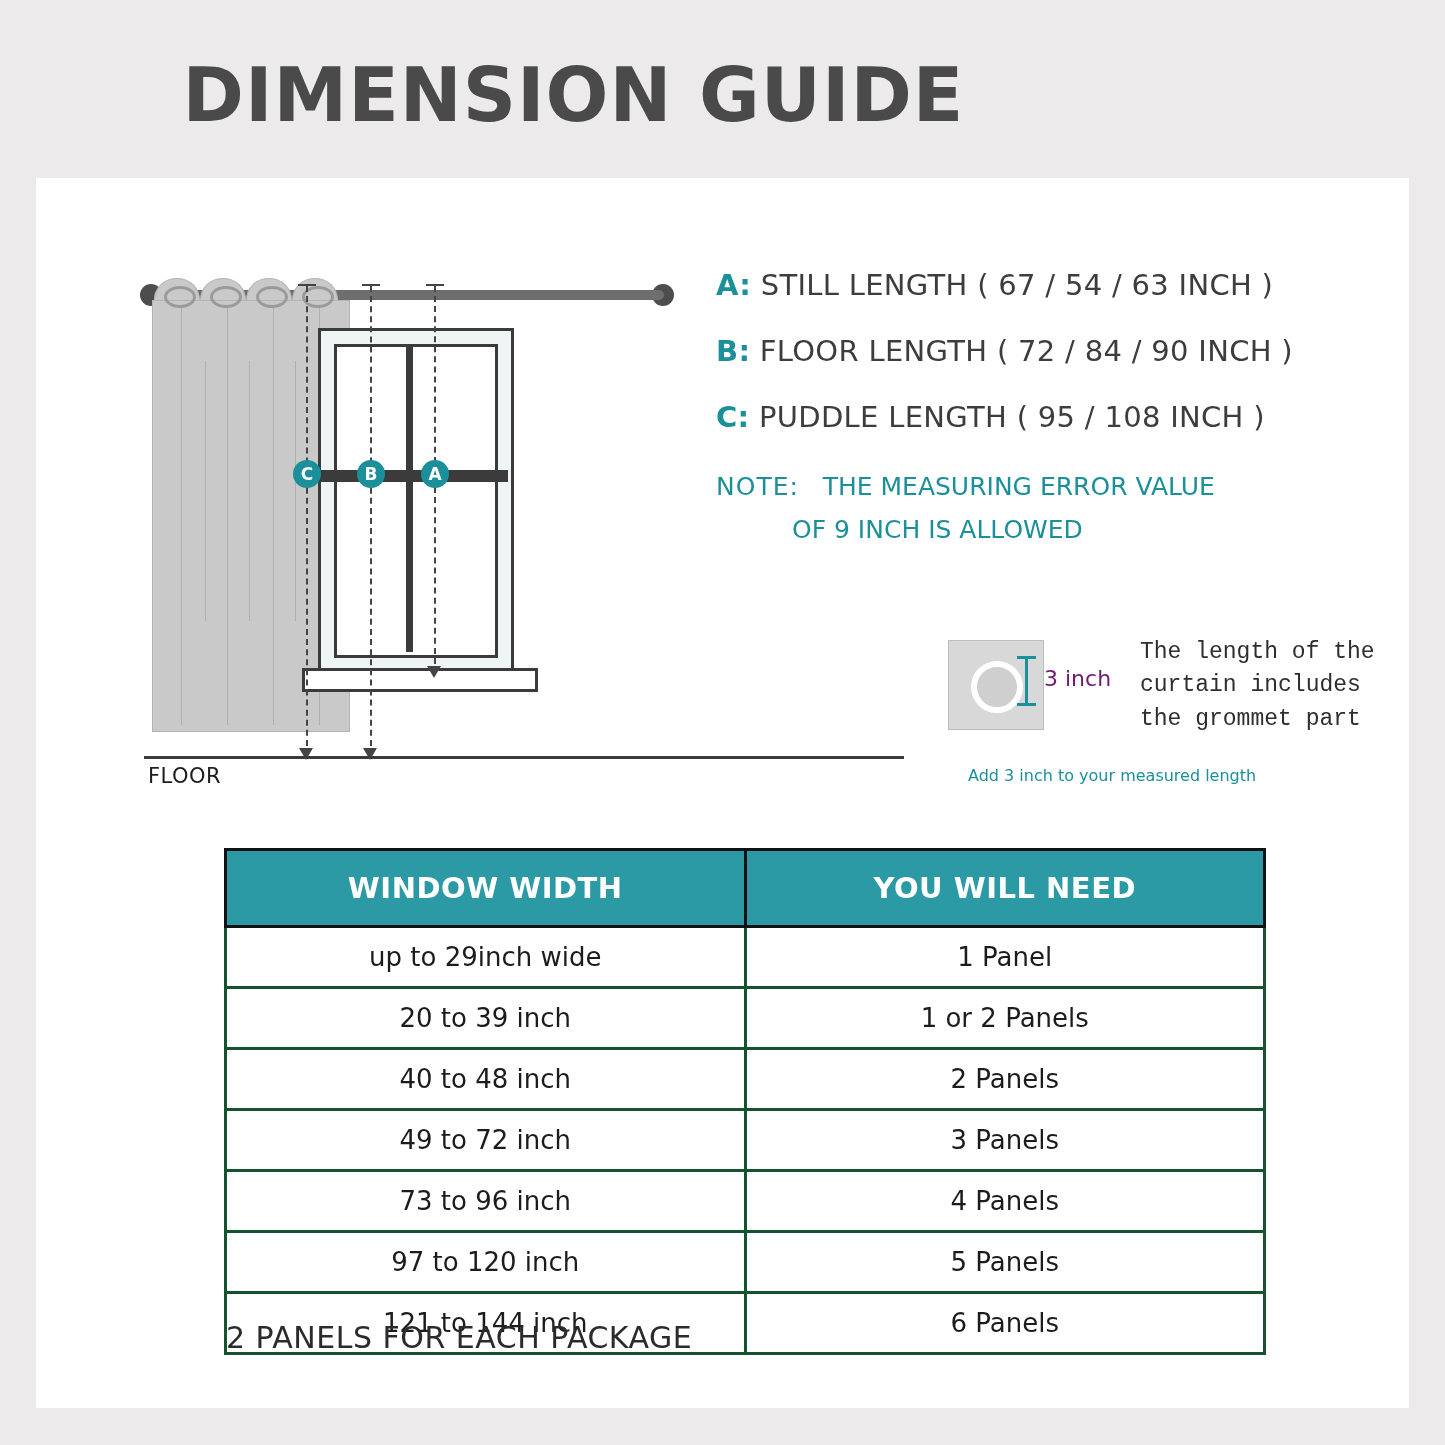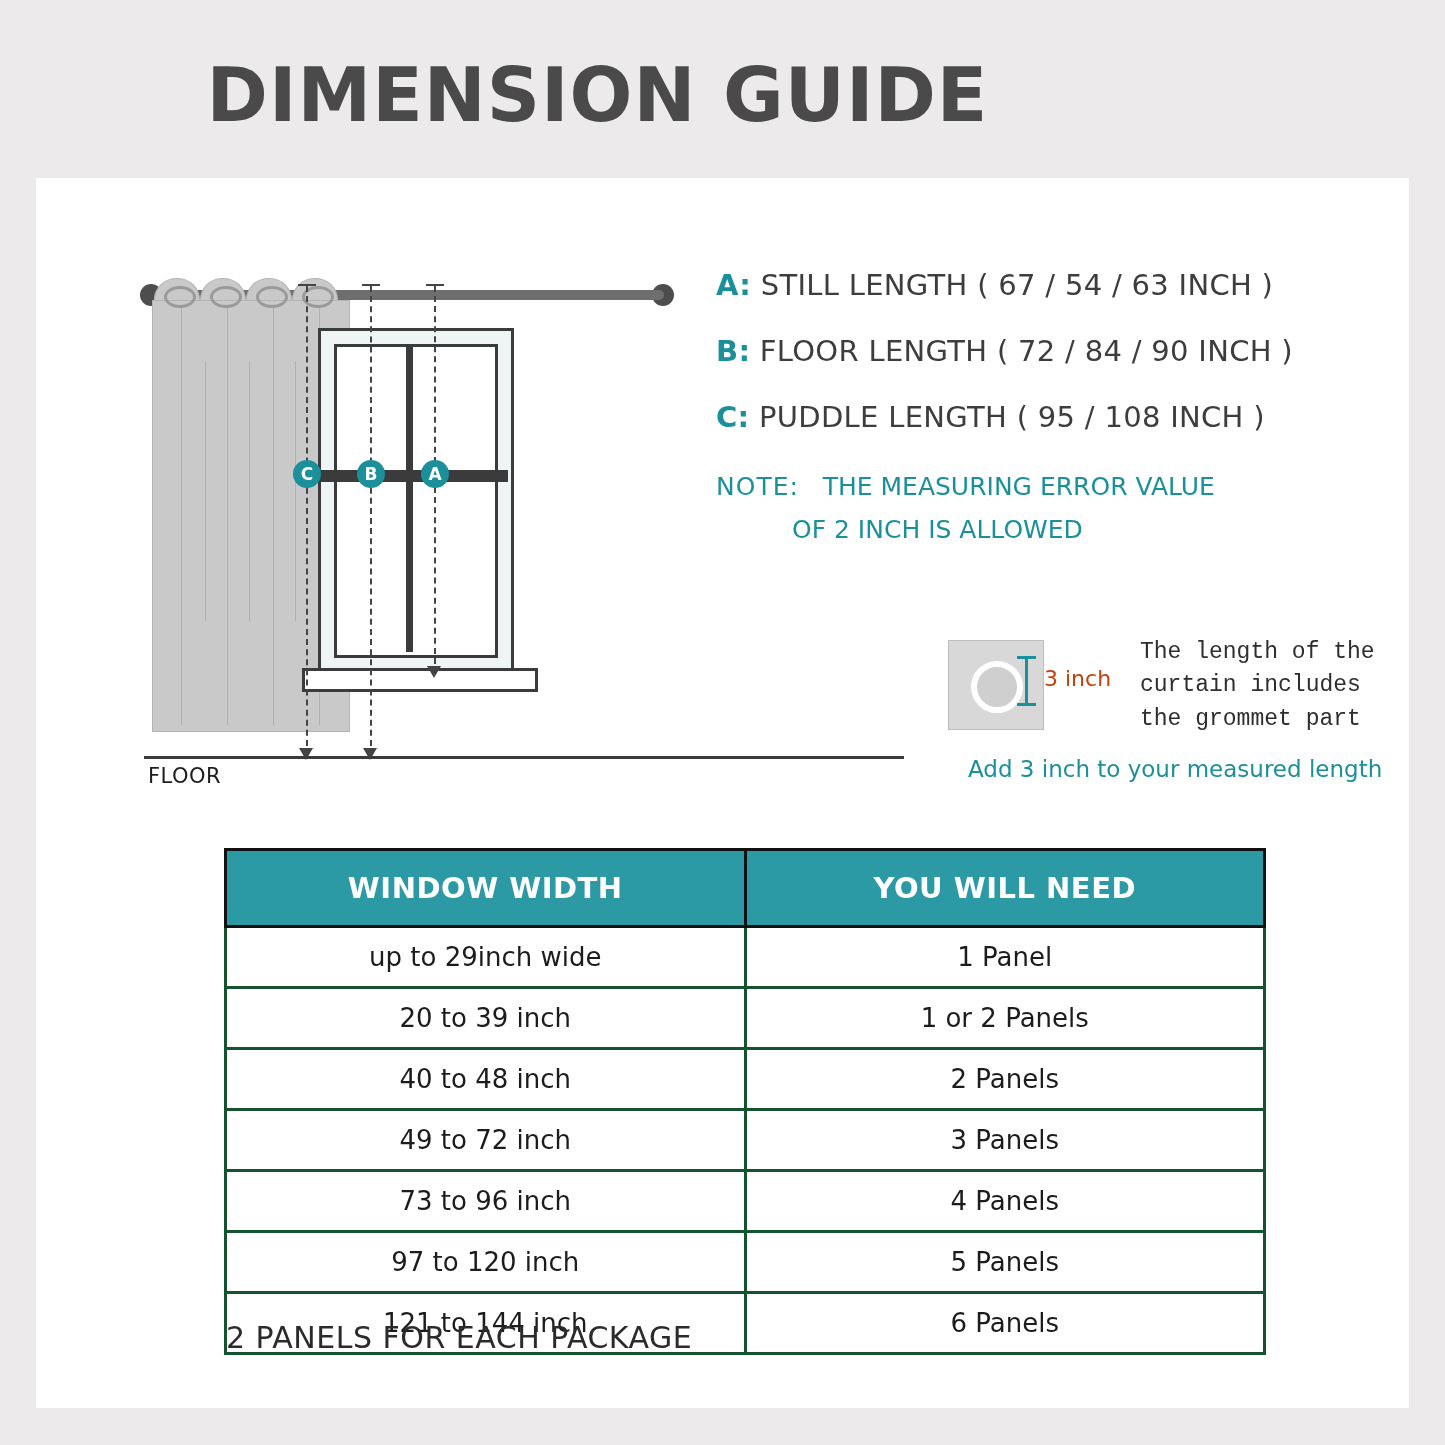--- a/index.html
+++ b/index.html
@@ -24,21 +24,20 @@
     position: absolute;
     top: 52px;
     left: 0;
     width: 1147px;
     text-align: center;
     font-size: 74px;
     font-weight: bold;
     letter-spacing: 1px;
     color: #4a4a4a;
     font-family: "DejaVu Sans", sans-serif;
-    padding-left: 24px;
   }
   .card {
     position: absolute;
     left: 36px;
     top: 178px;
     width: 1373px;
     height: 1230px;
     background: #ffffff;
   }
 
@@ -271,37 +270,37 @@
     left: 69px;
     width: 19px;
     height: 0;
     border-top: 3px solid #1b8f9a;
   }
   .inch-label {
     position: absolute;
     left: 96px;
     top: 26px;
     font-size: 22px;
-    color: #c2410c;
+    color: #701a75;
     font-family: "DejaVu Sans", sans-serif;
   }
   .callout-text {
     position: absolute;
     left: 192px;
     top: -4px;
     font-size: 23px;
     color: #2e2e2e;
     line-height: 1.45;
     font-family: Liberation Mono, monospace;
   }
   .callout-add {
     position: absolute;
     left: 20px;
-    top: 116px;
-    font-size: 23px;
+    top: 126px;
+    font-size: 16px;
     color: #1b8f9a;
     font-family: "DejaVu Sans", sans-serif;
   }
 
   
   .table-wrap {
     position: absolute;
     left: 188px;
     top: 670px;
     width: 852px;
@@ -413,21 +412,21 @@
       <div class="legend-row">
         <span class="legend-key">C:</span>
         <span>PUDDLE LENGTH ( 95 / 108 INCH )</span>
       </div>
 
       <div class="note">
         <div>
           <span class="note-lbl">NOTE:</span>
           &nbsp;&nbsp;<span>THE MEASURING ERROR VALUE</span>
         </div>
-        <div class="note-l2">OF 2 INCH IS ALLOWED</div>
+        <div class="note-l2">OF 9 INCH IS ALLOWED</div>
       </div>
     </div>
 
     <div class="callout">
       <div class="swatch">
         <div class="swatch-hole"></div>
       </div>
       <div class="swatch-cap" style="top:16px;"></div>
       <div class="swatch-arrow"></div>
       <div class="swatch-cap" style="top:63px;"></div>

